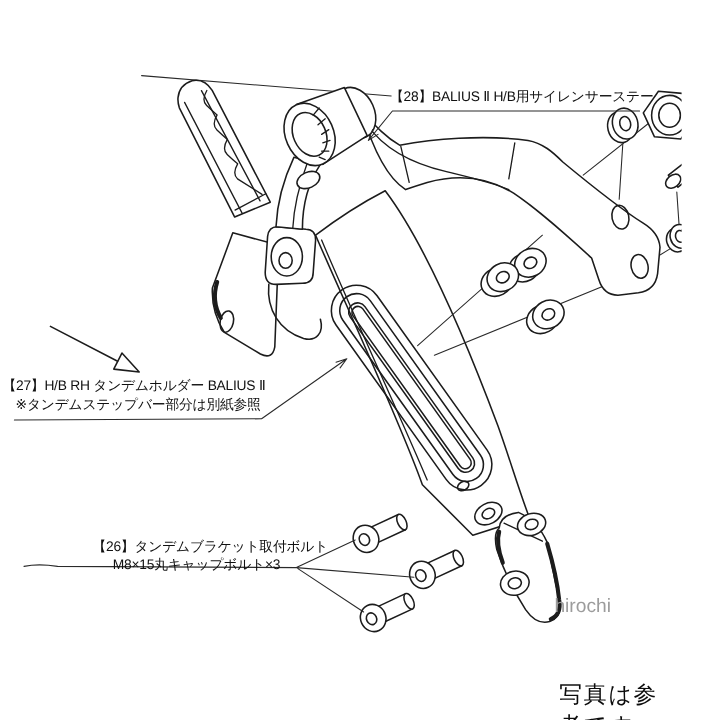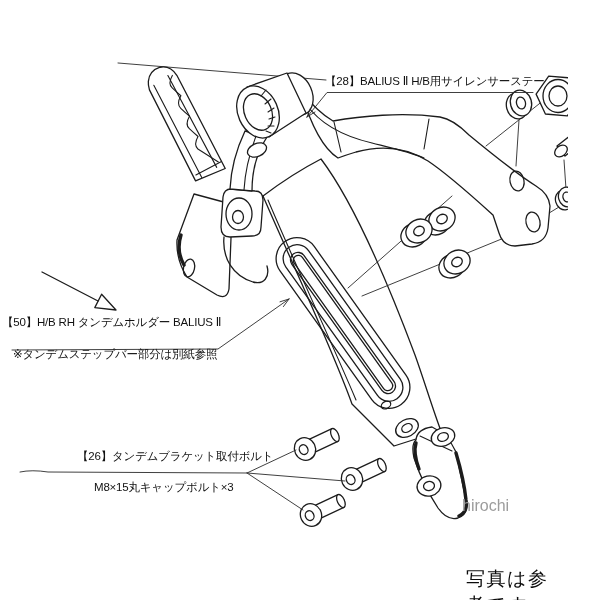--- a/index.html
+++ b/index.html
@@ -7,21 +7,21 @@
           font-family:"Liberation Sans","DejaVu Sans",sans-serif;}
   .canvas svg{position:absolute;left:0;top:0;}
   svg path, svg ellipse, svg rect, svg line{stroke:#1c1c1c;stroke-width:1.3;fill:none;
           stroke-linejoin:round;stroke-linecap:round;}
   svg .w{fill:#ffffff;}
   svg .t{stroke-width:0.9;stroke:#2a2a2a;}
   svg .n{stroke-width:1.1;}
   svg .th{stroke-width:3.4;}
   .label{position:absolute;color:#111;font-size:11.5px;line-height:16px;white-space:nowrap;
          letter-spacing:-0.2px;}
-  .label .l2{display:block;margin-top:16px;}
+  .label .l2{display:block;}
   .watermark{position:absolute;font-size:16px;}
   .footer-note{position:absolute;font-size:19px;font-weight:500;letter-spacing:1.5px;color:#0c0c0c;}
 </style>
 </head>
 <body>
 
 <div class="canvas">
 
 <svg width="600" height="600" viewBox="0 0 600 600">
 
@@ -167,21 +167,21 @@
 
   <g>
     <path d="M42,272 L98,301" stroke="#e1150f" stroke-width="5.5"></path>
     <path d="M116,310 L94.8,307.6 L101.6,294.2 Z" fill="#e1150f" stroke="#e1150f" stroke-width="1"></path>
   </g>
 </svg>
 
   <div class="label" style="left:325px;top:73px;">【28】BALIUS Ⅱ H/B用サイレンサーステー</div>
 
   <div class="label" style="left:2px;top:314px;">
-    <span>【50】H/B RH タンデムホルダー BALIUS Ⅱ</span>
+    <span>【27】H/B RH タンデムホルダー BALIUS Ⅱ</span>
     <span class="l2" style="padding-left:11px;">※タンデムステップバー部分は別紙参照</span>
   </div>
 
   <div class="label" style="left:77px;top:449px;line-height:15px;">
     <span>【26】タンデムブラケット取付ボルト</span>
     <span class="l2" style="padding-left:17px;">M8×15丸キャップボルト×3</span>
   </div>
 
   <div class="watermark" style="left:462px;top:497px;color:#9c9c9c;">hirochi</div>
 

